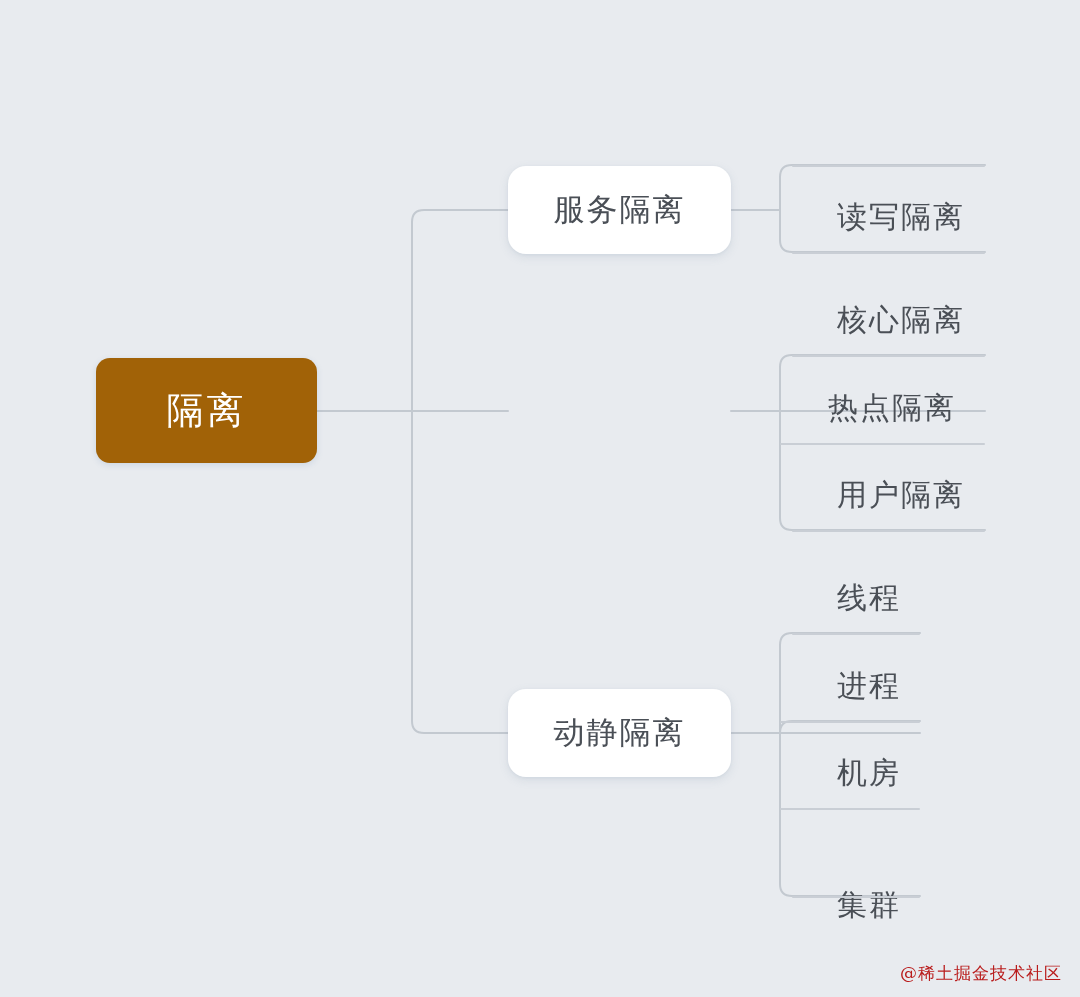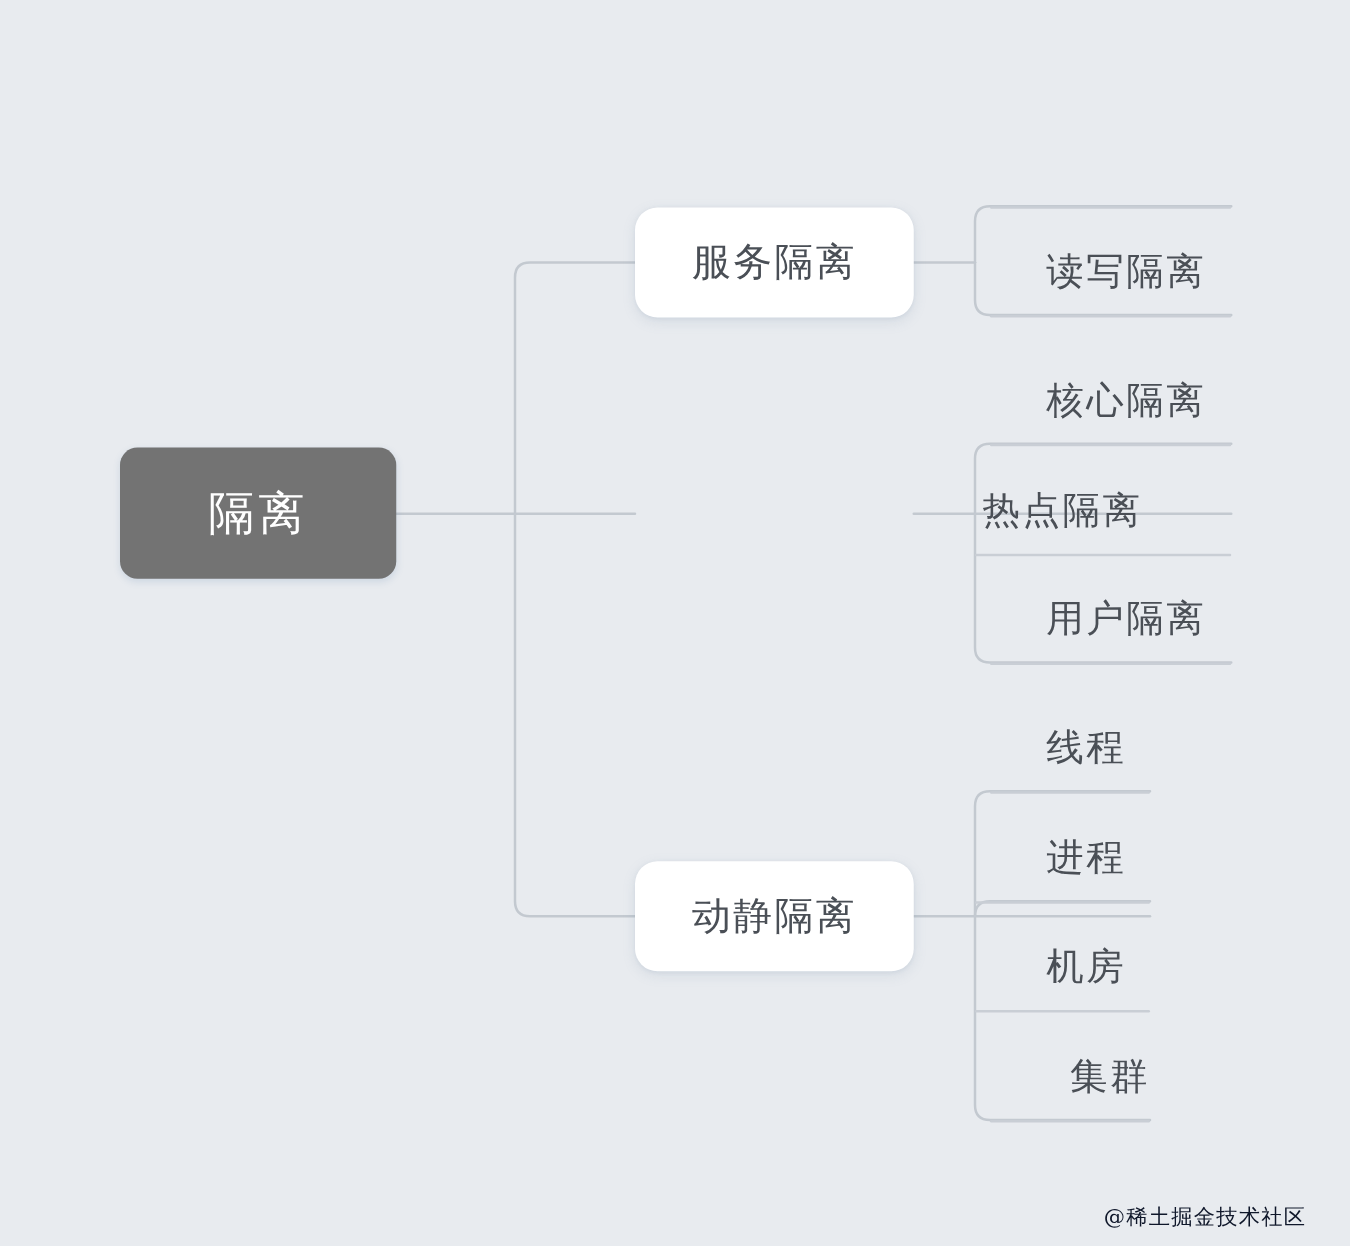--- a/index.html
+++ b/index.html
@@ -57,21 +57,21 @@
     justify-content: center;
     white-space: nowrap;
   }
 
   
   .node-root {
     left: 96px;
     top: 358px;
     width: 221px;
     height: 105px;
-    background: #737373;
+    background: #a16207;
     border-radius: 14px;
     color: #ffffff;
     font-size: 37px;
     letter-spacing: 3px;
     box-shadow: 0 2px 6px rgba(90, 130, 170, 0.18);
   }
 
   
   .node-branch {
     left: 508px;
@@ -102,24 +102,24 @@
   .leaf-underline {
     position: absolute;
     height: 2px;
     background: #c9ced5;
     border-radius: 1px;
   }
 
   
   #watermark {
     position: absolute;
-    right: 35px;
+    right: 18px;
     bottom: 12px;
     font-size: 17px;
-    color: #0f172a;
+    color: #b91c1c;
     letter-spacing: 1px;
     font-family: "DejaVu Serif", "Liberation Serif", serif;
   }
 </style>
 </head>
 <body>
 
 <div id="mindmap">
 
   <svg id="connectors" viewBox="0 0 1080 997" width="1080" height="997" xmlns="http://www.w3.org/2000/svg">
@@ -166,21 +166,21 @@
     <div class="node node-leaf" style="left:780px; top:190px; width:205px;">
       <span>读写隔离</span>
     </div>
     <div class="leaf-underline" style="left:792px; top:252px; width:193px;"></div>
 
     <div class="node node-leaf" style="left:780px; top:293px; width:205px;">
       <span>核心隔离</span>
     </div>
     <div class="leaf-underline" style="left:792px; top:355px; width:193px;"></div>
 
-    <div class="node node-leaf" style="left:738px; top:381px; width:205px;padding-left:48px;">
+    <div class="node node-leaf" style="left:780px; top:381px; width:205px;padding-left:48px;">
       <span>热点隔离</span>
     </div>
     <div class="leaf-underline" style="left:780px; top:443px; width:205px;"></div>
 
     <div class="node node-leaf" style="left:780px; top:468px; width:205px;">
       <span>用户隔离</span>
     </div>
     <div class="leaf-underline" style="left:792px; top:530px; width:193px;"></div>
 
     <div class="node node-leaf" style="left:780px; top:571px; width:140px;">
@@ -191,21 +191,21 @@
     <div class="node node-leaf" style="left:780px; top:659px; width:140px;">
       <span>进程</span>
     </div>
     <div class="leaf-underline" style="left:780px; top:721px; width:140px;"></div>
 
     <div class="node node-leaf" style="left:780px; top:746px; width:140px;">
       <span>机房</span>
     </div>
     <div class="leaf-underline" style="left:780px; top:808px; width:140px;"></div>
 
-    <div class="node node-leaf" style="left:780px; top:834px; width:140px;justify-content:flex-end;">
+    <div class="node node-leaf" style="left:780px; top:878px; width:140px;">
       <span>集群</span>
     </div>
     <div class="leaf-underline" style="left:792px; top:896px; width:128px;"></div>
 
   </div>
 
   <div id="watermark">@稀土掘金技术社区</div>
 
 </div>
 

